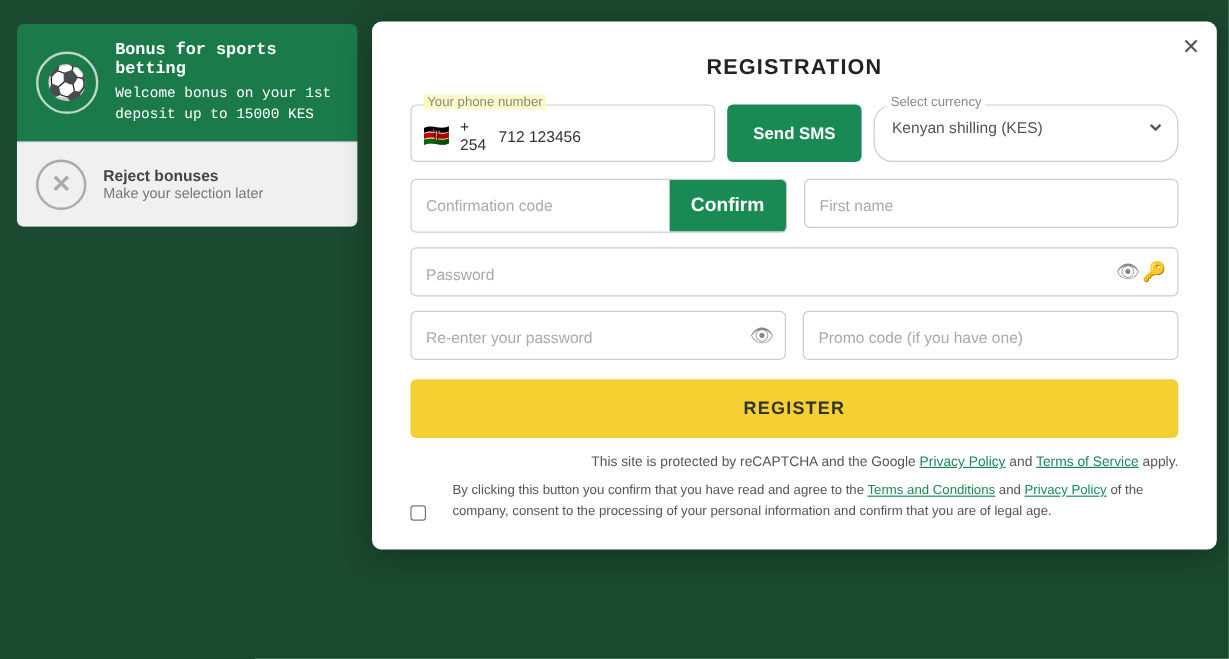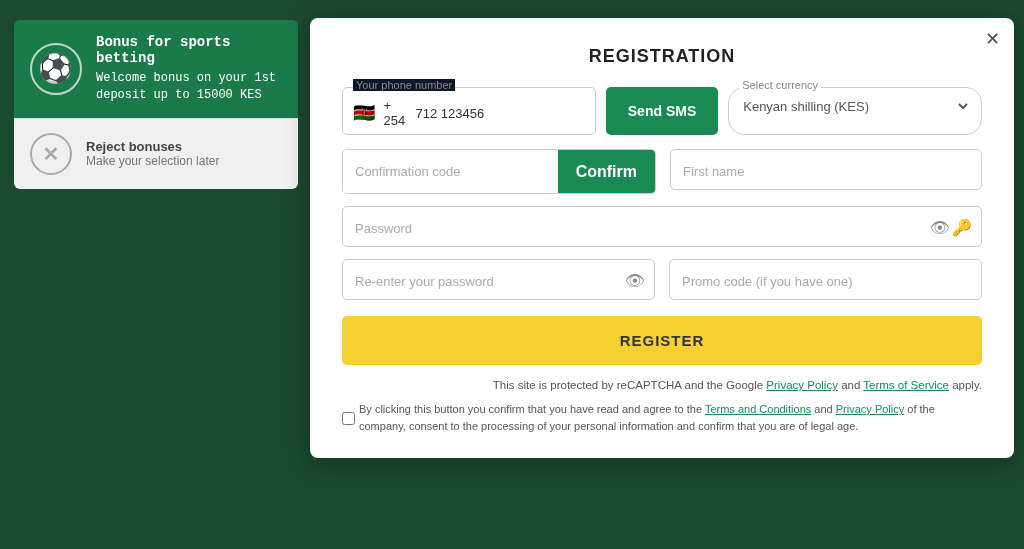--- a/index.html
+++ b/index.html
@@ -147,21 +147,21 @@
       border: 1.5px solid #ccc;
       border-radius: 5px;
       padding: 6px 10px;
       position: relative;
     }
 
     .phone-field-wrapper label {
       position: absolute;
       top: -9px;
       left: 10px;
-      background: #0f172a;
+      background: #fef9c3;
       padding: 0 3px;
       font-size: 11px;
       color: #888;
     }
 
     .phone-input-inner {
       display: flex;
       align-items: center;
       gap: 8px;
       margin-top: 4px;
@@ -335,22 +335,22 @@
       margin-bottom: 10px;
     }
 
     .recaptcha-text a {
       color: #1a8a55;
       text-decoration: underline;
     }
 
     .terms-row {
       display: flex;
-      align-items: center;
-      gap: 4px;
+      align-items: flex-end;
+      gap: 22px;
       font-size: 11px;
       color: #555;
       line-height: 1.5;
     }
 
     .terms-row input[type="checkbox"] {
       margin-top: 2px;
       flex-shrink: 0;
       cursor: pointer;
     }

